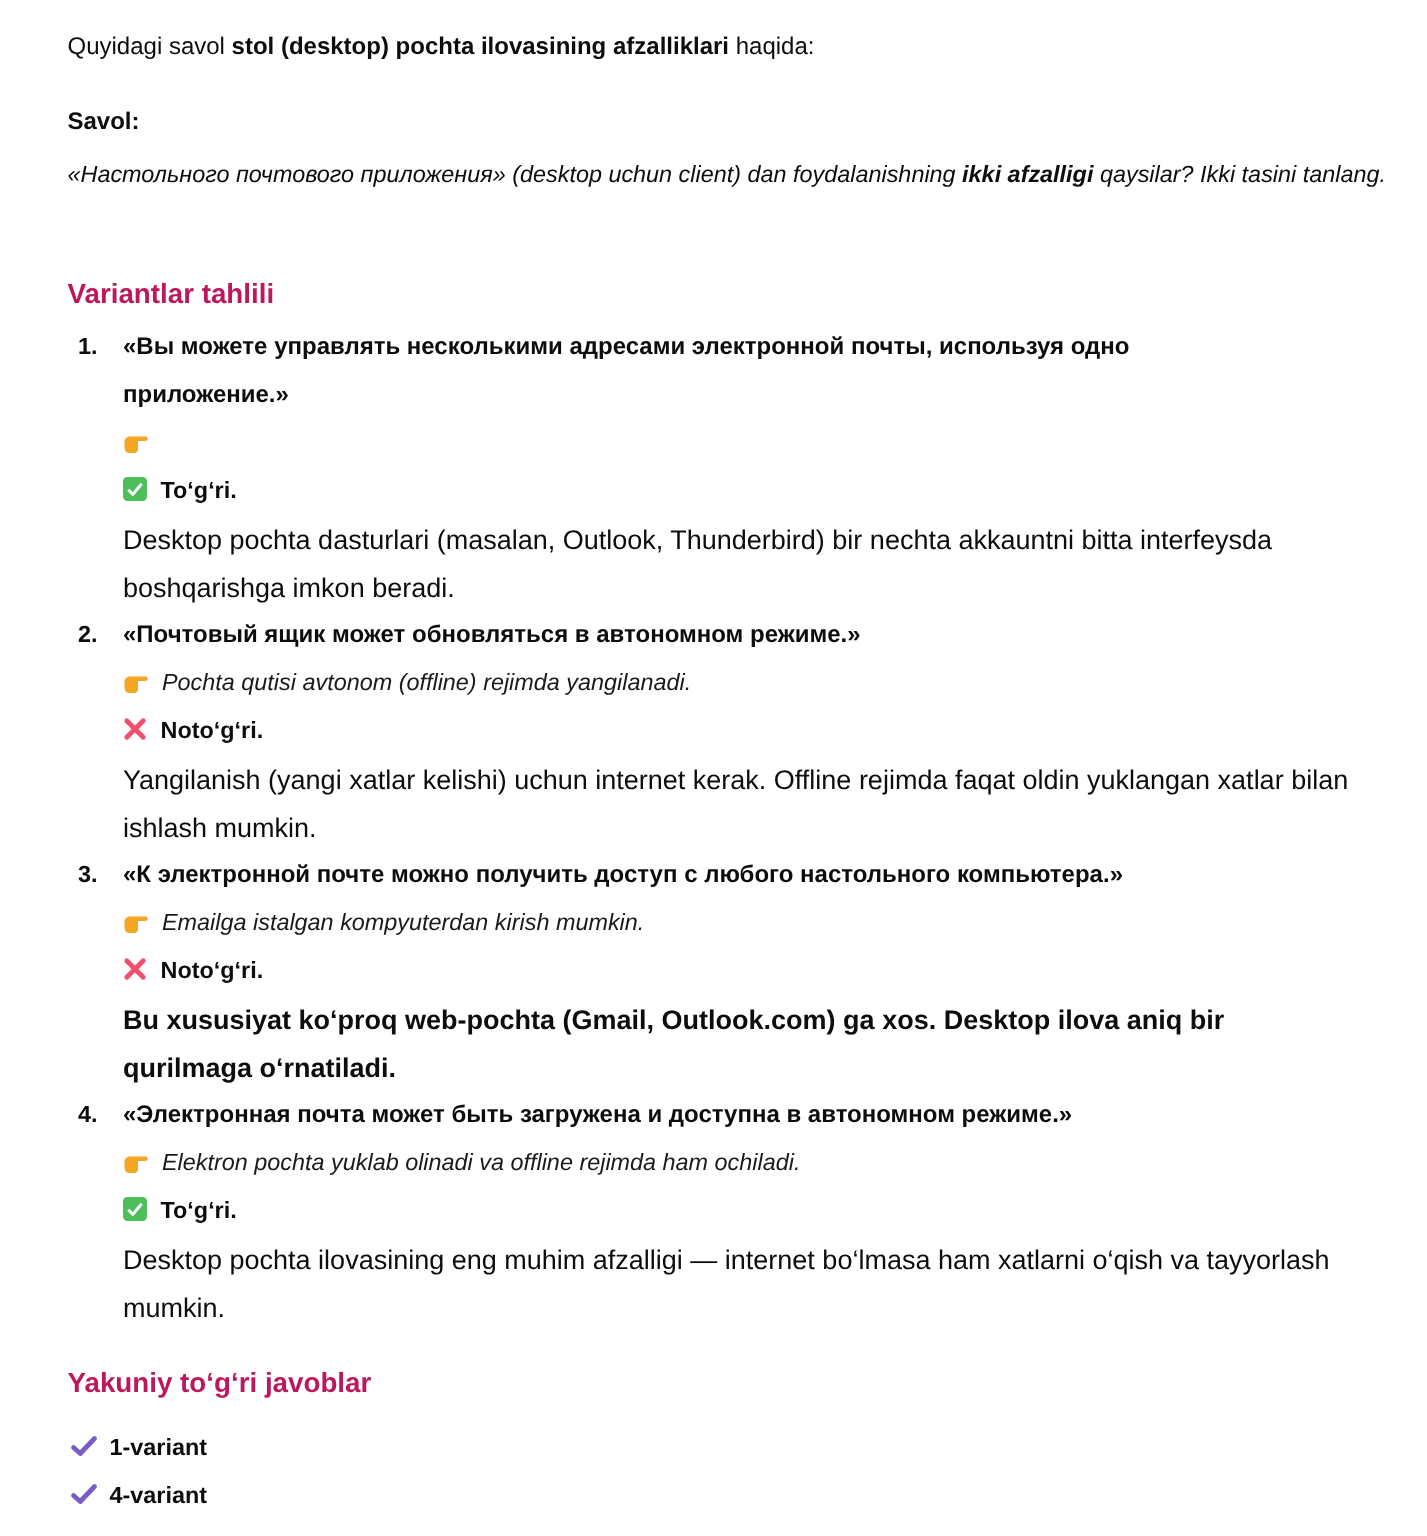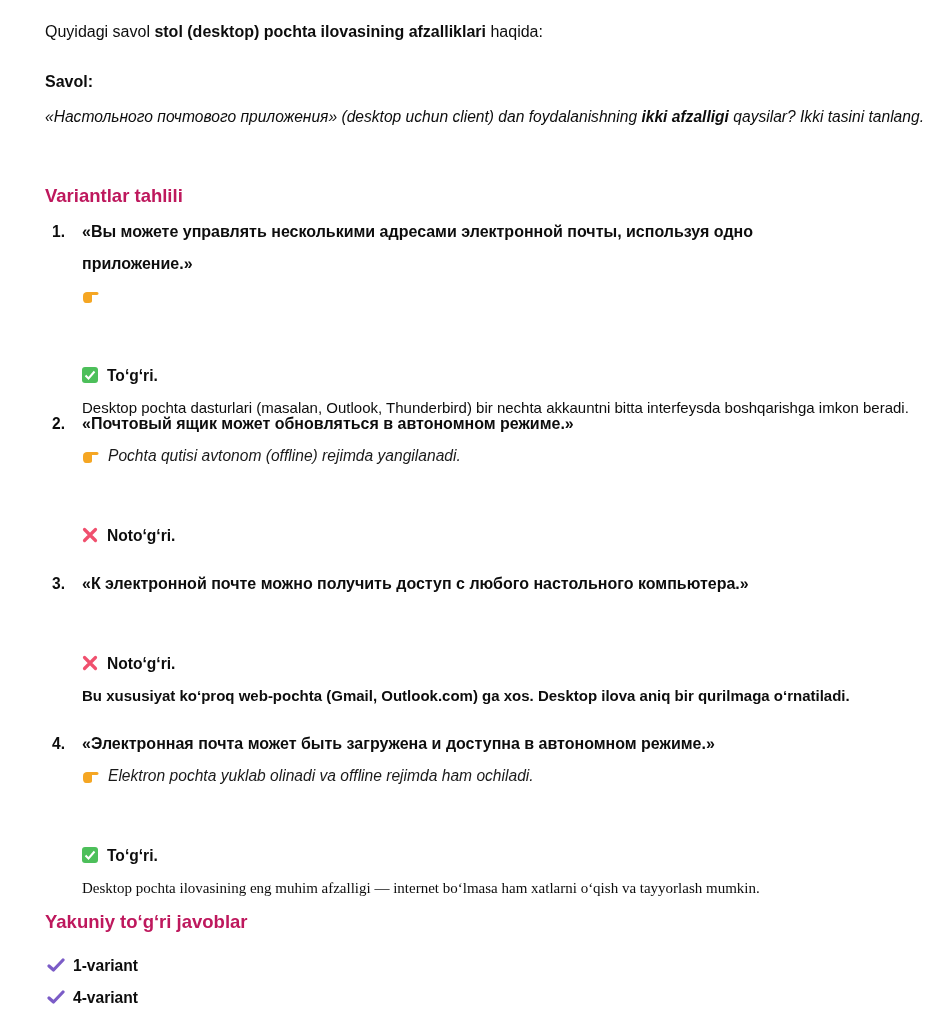--- a/index.html
+++ b/index.html
@@ -84,25 +84,24 @@
     .item-hint {
       font-style: italic;
       line-height: 32px;
       font-size: 15.6px;
       color: #1a1a1a;
     }
     .item-verdict {
       font-weight: bold;
       line-height: 32px;
       font-size: 15.6px;
-      margin-top: 48px;
     }
     .item-expl {
       line-height: 32px;
-      font-size: 15px;
+      font-size: 18px;
     }
     .icon-point {
       display: inline-block;
       width: 18px;
       height: 14px;
       margin-right: 8px;
       vertical-align: -2px;
     }
     .icon-check {
       display: inline-block;
@@ -185,27 +184,35 @@
       <div class="item-hint">
         <svg class="icon-point" viewBox="0 0 18 14">
             <path d="M1 7 C1 4 3 3 5 3 L15 3 C17 3 17 6 15 6 L10 6 L10 12 C10 13 9 14 7 14 L4 14 C2 14 1 12 1 10 Z" fill="#f5a623"></path>
           </svg><span>Pochta qutisi avtonom (offline) rejimda yangilanadi.</span>
       </div>
       <div class="item-verdict">
         <svg class="icon-cross" viewBox="0 0 16 16">
             <path d="M2.5 2.5 L13.5 13.5 M13.5 2.5 L2.5 13.5" stroke="#f0506e" stroke-width="3.2" stroke-linecap="round"></path>
           </svg><span>Noto‘g‘ri.</span>
       </div>
+      <div class="item-expl" style="width:830px;">
+        <span>Yangilanish (yangi xatlar kelishi) uchun internet kerak. Offline rejimda faqat oldin yuklangan xatlar bilan ishlash mumkin.</span>
+      </div>
     </div>
   </div>
 
   <div class="item" style="top:568px;">
     <div class="item-num">3.</div>
     <div class="item-body">
       <div class="item-title">«К электронной почте можно получить доступ с любого настольного компьютера.»</div>
+      <div class="item-hint">
+        <svg class="icon-point" viewBox="0 0 18 14">
+            <path d="M1 7 C1 4 3 3 5 3 L15 3 C17 3 17 6 15 6 L10 6 L10 12 C10 13 9 14 7 14 L4 14 C2 14 1 12 1 10 Z" fill="#f5a623"></path>
+          </svg><span>Emailga istalgan kompyuterdan kirish mumkin.</span>
+      </div>
       <div class="item-verdict">
         <svg class="icon-cross" viewBox="0 0 16 16">
             <path d="M2.5 2.5 L13.5 13.5 M13.5 2.5 L2.5 13.5" stroke="#f0506e" stroke-width="3.2" stroke-linecap="round"></path>
           </svg><span>Noto‘g‘ri.</span>
       </div>
       <div class="item-expl" style="width:790px;font-weight:bold;">
         <span>Bu xususiyat ko‘proq </span><b>web-pochta</b><span> (Gmail, Outlook.com) ga xos. Desktop ilova aniq bir qurilmaga o‘rnatiladi.</span>
       </div>
     </div>
   </div>
@@ -217,21 +224,21 @@
       <div class="item-hint">
         <svg class="icon-point" viewBox="0 0 18 14">
             <path d="M1 7 C1 4 3 3 5 3 L15 3 C17 3 17 6 15 6 L10 6 L10 12 C10 13 9 14 7 14 L4 14 C2 14 1 12 1 10 Z" fill="#f5a623"></path>
           </svg><span>Elektron pochta yuklab olinadi va offline rejimda ham ochiladi.</span>
       </div>
       <div class="item-verdict">
         <span class="icon-check"><svg width="16" height="16" viewBox="0 0 16 16">
               <path d="M3.5 8.5 L6.5 11.5 L12.5 4.5" stroke="#fff" stroke-width="2" fill="none"></path>
             </svg></span><span>To‘g‘ri.</span>
       </div>
-      <div class="item-expl" style="width:830px;font-family:Liberation Serif, serif;">
+      <div class="item-expl" style="width:830px;">
         <span>Desktop pochta ilovasining eng muhim afzalligi — internet bo‘lmasa ham xatlarni o‘qish va tayyorlash mumkin.</span>
       </div>
     </div>
   </div>
 
   <h3 class="h-final">Yakuniy to‘g‘ri javoblar</h3>
 
   <div class="final-list">
     <div class="final-item">
       <svg class="icon-purple-check" viewBox="0 0 18 14">

